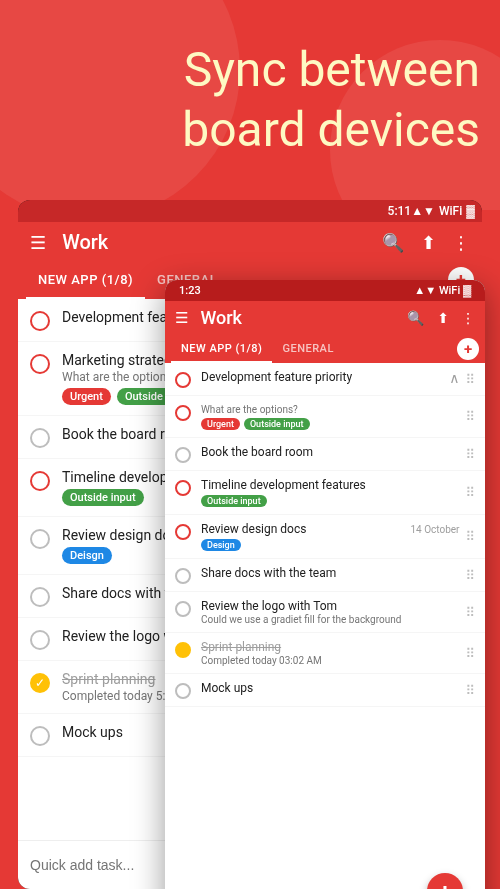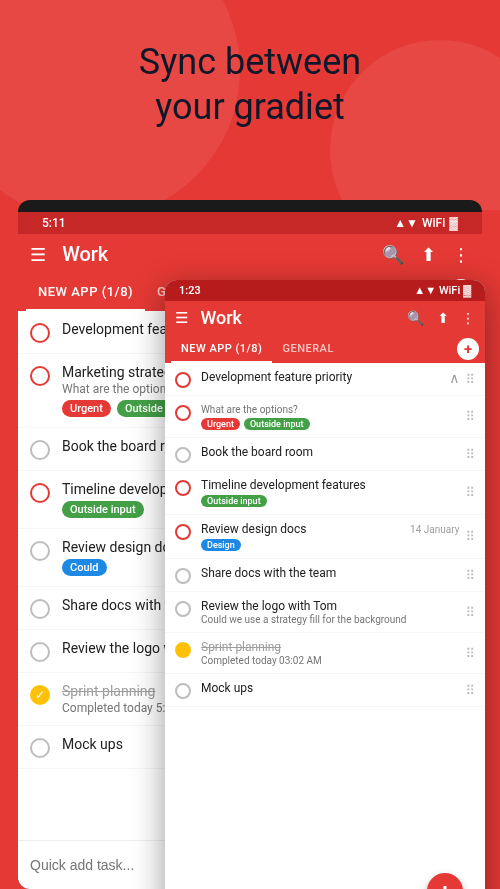--- a/index.html
+++ b/index.html
@@ -35,52 +35,52 @@
       content: '';
       position: absolute;
       width: 220px;
       height: 220px;
       background: rgba(255,255,255,0.08);
       border-radius: 50%;
       top: 40px;
       right: -50px;
     }
     .hero-title {
-      color: #0f172a;
-      font-size: 36px;
+      color: #fef9c3;
+      font-size: 48px;
       font-weight: 400;
       line-height: 1.25;
       position: relative;
       z-index: 1;
+      text-align: right;
     }
 
     
     .tablet-frame {
       background: #1a1a1a;
       border-radius: 12px;
       margin: 0 10px;
       overflow: hidden;
       position: absolute;
       top: 200px;
       left: 8px;
       right: 8px;
       bottom: 0;
     }
 
     
     .status-bar {
       background: #c62828;
       display: flex;
-      justify-content: space-between;
-      align-items: center;
-      padding: 4px 24px;
+      justify-content: flex-end;
+      align-items: center;
+      padding: 4px 7px;
       color: white;
       font-size: 12px;
       font-weight: 500;
-      margin-top: 12px;
     }
     .status-icons {
       display: flex;
       gap: 4px;
       align-items: center;
     }
 
     
     .app-bar {
       background: #e53935;
@@ -459,21 +459,21 @@
       color: white;
       font-size: 13px;
     }
   </style>
 </head>
 <body>
 
 <div class="hero">
   <div class="hero-title">
     <span>Sync between</span><br>
-    <span>your gradiet</span>
+    <span>board devices</span>
   </div>
 </div>
 
 <div class="tablet-frame">
 
   <div class="status-bar">
     <span>5:11</span>
     <div class="status-icons">
       <span>▲▼</span>
       <span>WiFi</span>
@@ -538,21 +538,21 @@
         </div>
       </div>
       <span class="task-drag">⠿</span>
     </div>
 
     <div class="task-item">
       <div class="task-checkbox"></div>
       <div class="task-content">
         <div class="task-title">Review design docs</div>
         <div class="tags">
-          <span class="tag tag-design">Could</span>
+          <span class="tag tag-design">Deisgn</span>
         </div>
       </div>
       <span class="task-drag">⠿</span>
     </div>
 
     <div class="task-item">
       <div class="task-checkbox"></div>
       <div class="task-content">
         <div class="task-title">Share docs with the team</div>
       </div>
@@ -660,42 +660,42 @@
           </div>
         </div>
         <span class="phone-task-drag">⠿</span>
       </div>
 
       <div class="phone-task-item">
         <div class="phone-task-checkbox red"></div>
         <div class="phone-task-content">
           <div style="display:flex; align-items:baseline; justify-content:space-between;">
             <div class="phone-task-title">Review design docs</div>
-            <div class="phone-task-date">14 January</div>
+            <div class="phone-task-date">14 October</div>
           </div>
           <div class="phone-tags">
             <span class="phone-tag phone-tag-design">Design</span>
           </div>
         </div>
         <span class="phone-task-drag">⠿</span>
       </div>
 
       <div class="phone-task-item">
         <div class="phone-task-checkbox"></div>
         <div class="phone-task-content">
           <div class="phone-task-title">Share docs with the team</div>
         </div>
         <span class="phone-task-drag">⠿</span>
       </div>
 
       <div class="phone-task-item">
         <div class="phone-task-checkbox"></div>
         <div class="phone-task-content">
           <div class="phone-task-title">Review the logo with Tom</div>
-          <div class="phone-task-subtitle">Could we use a strategy fill for the background</div>
+          <div class="phone-task-subtitle">Could we use a gradiet fill for the background</div>
         </div>
         <span class="phone-task-drag">⠿</span>
       </div>
 
       <div class="phone-task-item">
         <div class="phone-task-checkbox completed"></div>
         <div class="phone-task-content">
           <div class="phone-task-title completed-text">Sprint planning</div>
           <div class="phone-task-subtitle">Completed today 03:02 AM</div>
         </div>

